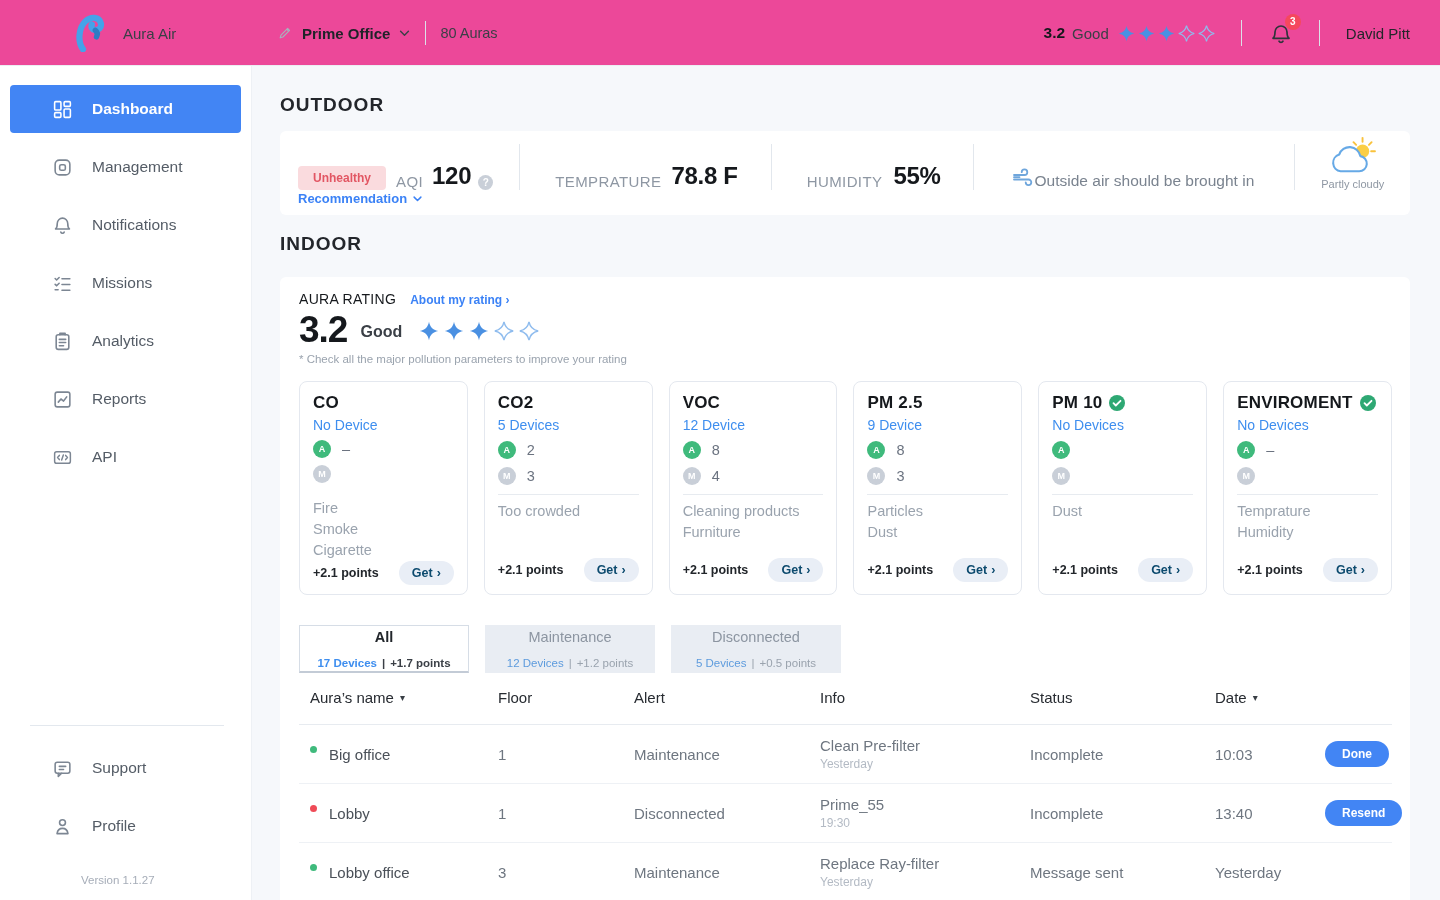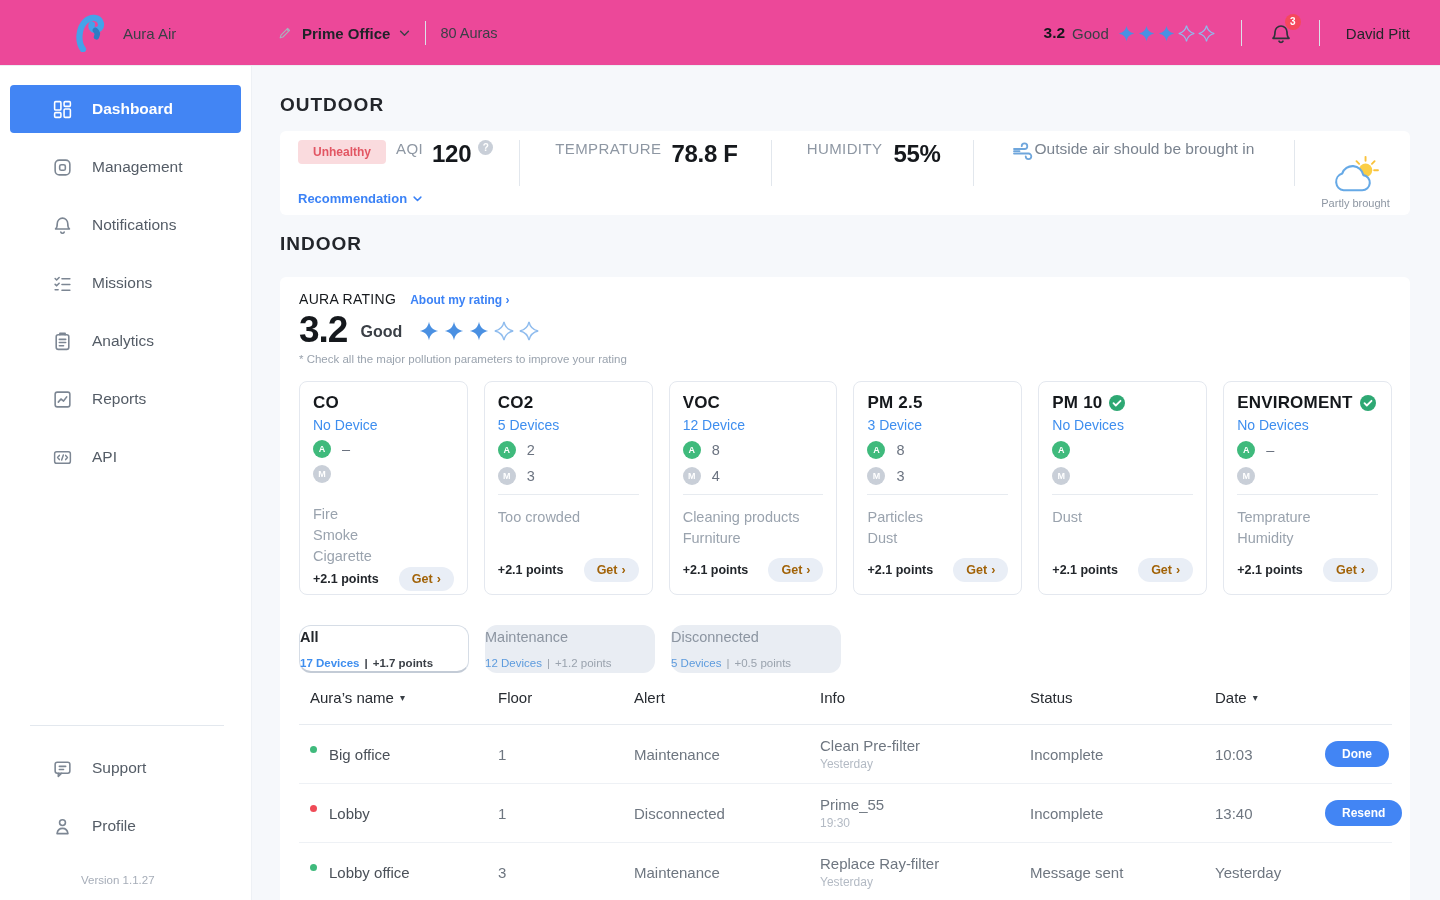--- a/index.html
+++ b/index.html
@@ -46,21 +46,21 @@
   .nav-item.active .nicon{color:#fff}
   .sb-footer{position:absolute;top:659px;left:0;right:0}
   .sb-div{height:1px;background:#E3E8EE;margin:0 27px 18px 30px}
   .sb-version{padding:14px 0 0 81px;font-size:11.5px;color:#A6ADB8}
 
   
   .sec-h{position:absolute;left:280px;font-size:19px;font-weight:bold;letter-spacing:1px;color:#23262B}
 
   
   .ocard{position:absolute;left:280px;top:131px;width:1130px;height:84px;background:#fff;border-radius:6px}
-  .o-row{display:flex;align-items:flex-start;height:50px;margin:9px 0 0 18px}
+  .o-row{display:flex;align-items:flex-end;height:50px;margin:9px 0 0 18px}
   .o-badge{background:#FADBDE;color:#E25663;font-size:12px;font-weight:bold;
     padding:5px 15px;border-radius:4px}
   .o-lbl{font-size:15px;color:#8E97A3;letter-spacing:.4px}
   .o-val{font-size:24px;font-weight:bold;color:#15181C;letter-spacing:-.3px}
   .q{width:15px;height:15px;border-radius:50%;background:#C9CFD8;color:#fff;font-size:10px;
     font-weight:bold;display:flex;align-items:center;justify-content:center}
   .o-div{width:1px;height:46px;background:#E2E7ED}
   .o-adv{font-size:15.5px;color:#7A838F}
   .weather{display:flex;flex-direction:column;align-items:center;margin:14px 0 0 26px}
   .weather-cap{font-size:11px;color:#8E97A3;margin-top:1px}
@@ -86,32 +86,32 @@
   .ptitle-row{display:flex;align-items:center;gap:7px}
   .ptitle{font-size:17px;font-weight:bold;color:#15181C;letter-spacing:.2px}
   .pdev{font-size:14px;color:#3E8EEF;margin-top:4px}
   .prow{display:flex;align-items:center;gap:11px;margin-top:7px;height:19px}
   .pbadge{width:18px;height:18px;border-radius:50%;color:#fff;font-size:9px;font-weight:bold;
     display:flex;align-items:center;justify-content:center;flex:none}
   .pbadge.a{background:#3FBA7C}
   .pbadge.m{background:#C9CFD8}
   .pnum{font-size:14.5px;color:#6B7380}
   .pdivider{height:1px;background:#E7EBF0;margin-top:9px}
-  .pdesc{margin-top:12px}
+  .pdesc{margin-top:6px}
   .pdesc div{font-size:14.5px;color:#9AA3AE;line-height:21px}
   .pfoot{margin-top:auto;display:flex;align-items:center;justify-content:space-between}
   .ppoints{font-size:12.5px;font-weight:bold;color:#22262B}
-  .getbtn{background:#E9EEF6;border:none;border-radius:13px;padding:5px 13px;color:#a16207;
+  .getbtn{background:#E9EEF6;border:none;border-radius:13px;padding:5px 13px;color:#0c4a6e;
     font-size:12.5px;font-weight:bold;display:flex;gap:4px;align-items:center;
     font-family:"Liberation Sans",sans-serif}
 
   
   .tabs{display:flex;gap:16px;margin-top:30px}
-  .tab{width:170px;height:48px;border-radius:12px;display:flex;flex-direction:column;
-    justify-content:center;background:#E9EDF3}
+  .tab{width:170px;height:48px;border-radius:0;display:flex;flex-direction:column;
+    align-items:center;justify-content:center;background:#E9EDF3}
   .t-lbl{font-size:14.5px;color:#8C95A1}
   .t-sub{font-size:11.5px;margin-top:12px;color:#9AA3AE;display:flex;gap:5px}
   .t-sub .dev{color:#5D9BDD}
   .tab.active{background:#fff;border:1px solid #D6DDE6;border-bottom:2px solid #C3CBD6}
   .tab.active .t-lbl{color:#22262B;font-weight:bold}
   .tab.active .t-sub{color:#3A3F46;font-weight:bold}
   .tab.active .t-sub .dev{color:#3E8EEF}
 
   
   .table{margin-top:16px}
@@ -331,21 +331,21 @@
           <g stroke="#F9C23C" stroke-width="2" stroke-linecap="round">
             <path d="M36 3v4"></path>
               <path d="M45.5 7.5l-2.8 2.8"></path>
               <path d="M49 17h-4"></path>
               <path d="M26.5 7.5l2.8 2.8"></path>
           </g>
           <circle cx="36" cy="17" r="7" fill="#FBCE45"></circle>
           <path d="M13 38h19.5a8 8 0 0 0 1.2-15.9A11.5 11.5 0 0 0 11.5 20.5 9 9 0 0 0 13 38z" fill="#fff" stroke="#66A9E6" stroke-width="2.2" stroke-linejoin="round"></path>
         </svg>
       </span>
-      <span class="weather-cap">Partly brought</span>
+      <span class="weather-cap">Partly cloudy</span>
     </div>
   </div>
   <div class="reco clickable">
     <span>Recommendation</span>
     <span>
       <svg width="9" height="6" viewBox="0 0 12 8">
           <path d="M1.5 1.5L6 6l4.5-4.5" stroke="#3B82F6" stroke-width="2" fill="none" stroke-linecap="round" stroke-linejoin="round"></path>
         </svg>
     </span>
   </div>
@@ -467,21 +467,21 @@
           <span>Get</span>
           <span>›</span>
         </button>
       </div>
     </div>
 
     <div class="pcard">
       <div class="ptitle-row">
           <span class="ptitle">PM 2.5</span>
         </div>
-      <span class="pdev clickable">3 Device</span>
+      <span class="pdev clickable">9 Device</span>
       <div class="prow">
           <span class="pbadge a">A</span>
           <span class="pnum">8</span>
         </div>
       <div class="prow">
           <span class="pbadge m">M</span>
           <span class="pnum">3</span>
         </div>
       <div class="pdivider"></div>
       <div class="pdesc">

